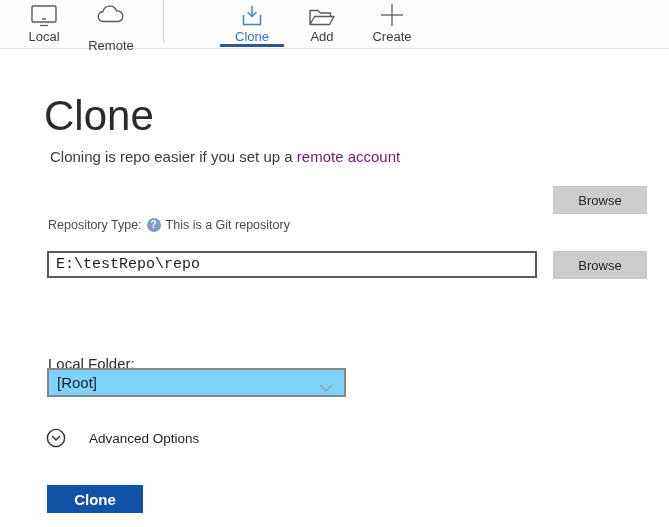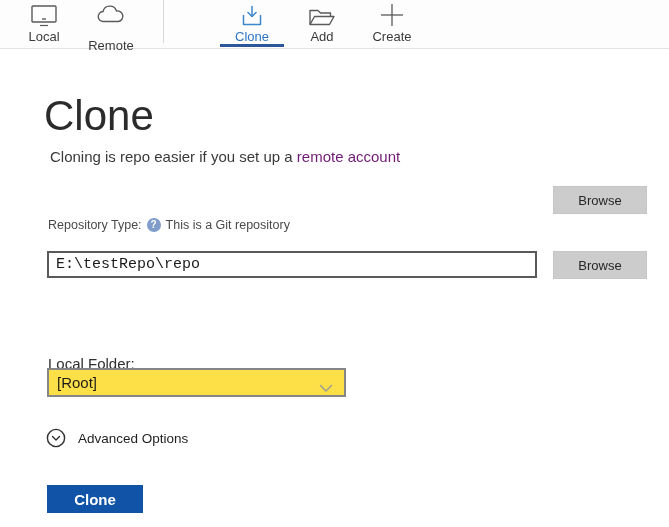--- a/index.html
+++ b/index.html
@@ -48,26 +48,26 @@
   .repo-type { position:absolute; left:48px; top:217px; height:16px; display:flex; align-items:center; gap:5px; font-size:12.5px; color:#4a4a4a; }
   .help-badge {
     display:inline-flex; width:14px; height:14px; border-radius:50%;
     background:#7f9ccb; color:#ffffff; font-size:10px; font-weight:bold;
     align-items:center; justify-content:center; line-height:14px;
   }
 
   .lf-label { position:absolute; left:48px; top:343px; font-size:15px; color:#2f2f2f;margin-top:12px; }
   .dropdown {
     position:absolute; left:47px; top:368px; width:299px; height:29px; box-sizing:border-box;
-    border:2px solid #868686; background:#fde047; display:flex; align-items:center;
+    border:2px solid #868686; background:#7dd3fc; display:flex; align-items:center;
     padding-left:8px; font-size:15px; color:#1c1c1c; cursor:pointer;
   }
   .dropdown .chev { position:absolute; right:11px; top:9px; }
 
-  .advanced { position:absolute; left:46px; top:428px; display:flex; align-items:center; gap:12px; cursor:pointer; }
+  .advanced { position:absolute; left:46px; top:428px; display:flex; align-items:center; gap:23px; cursor:pointer; }
   .advanced .alabel { font-size:13.5px; color:#1f1f1f; }
 
   .clone-btn {
     position:absolute; left:47px; top:485px; width:96px; height:28px;
     background:#1153a6; color:#ffffff; border:none; font-weight:bold;
     font-size:15px; font-family:inherit; cursor:pointer;
   }
 </style>
 </head>
 <body>

